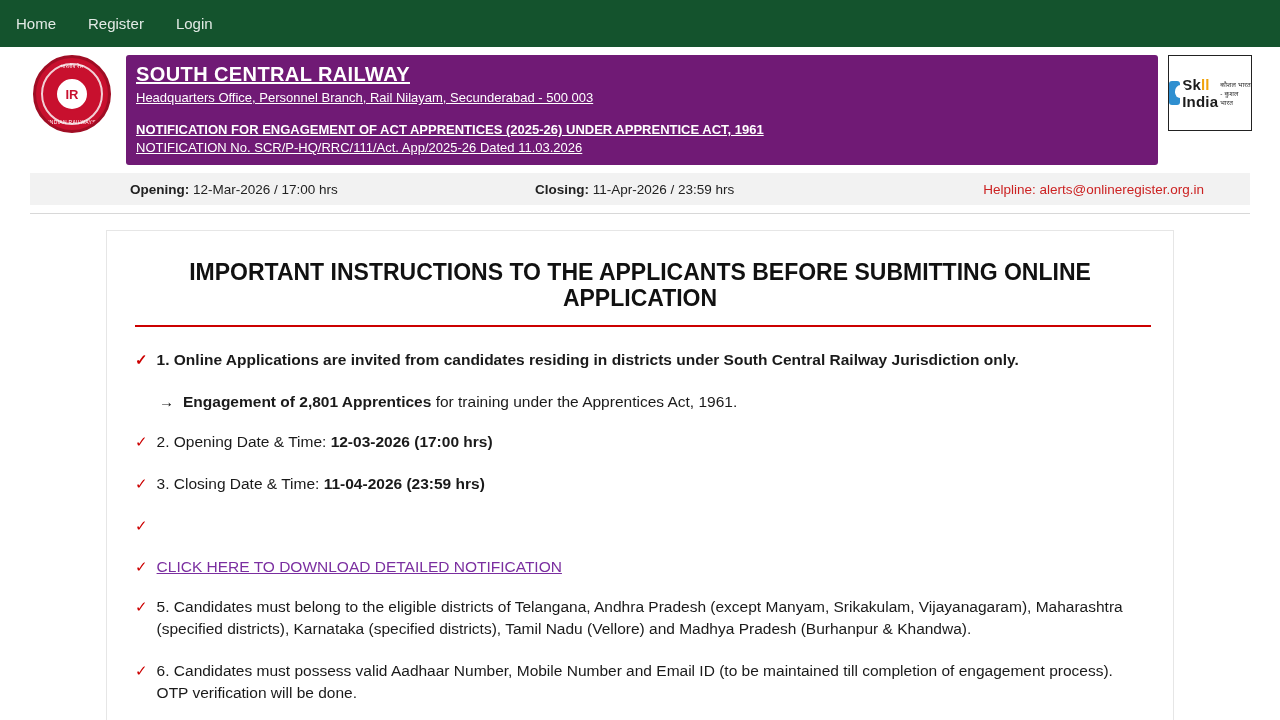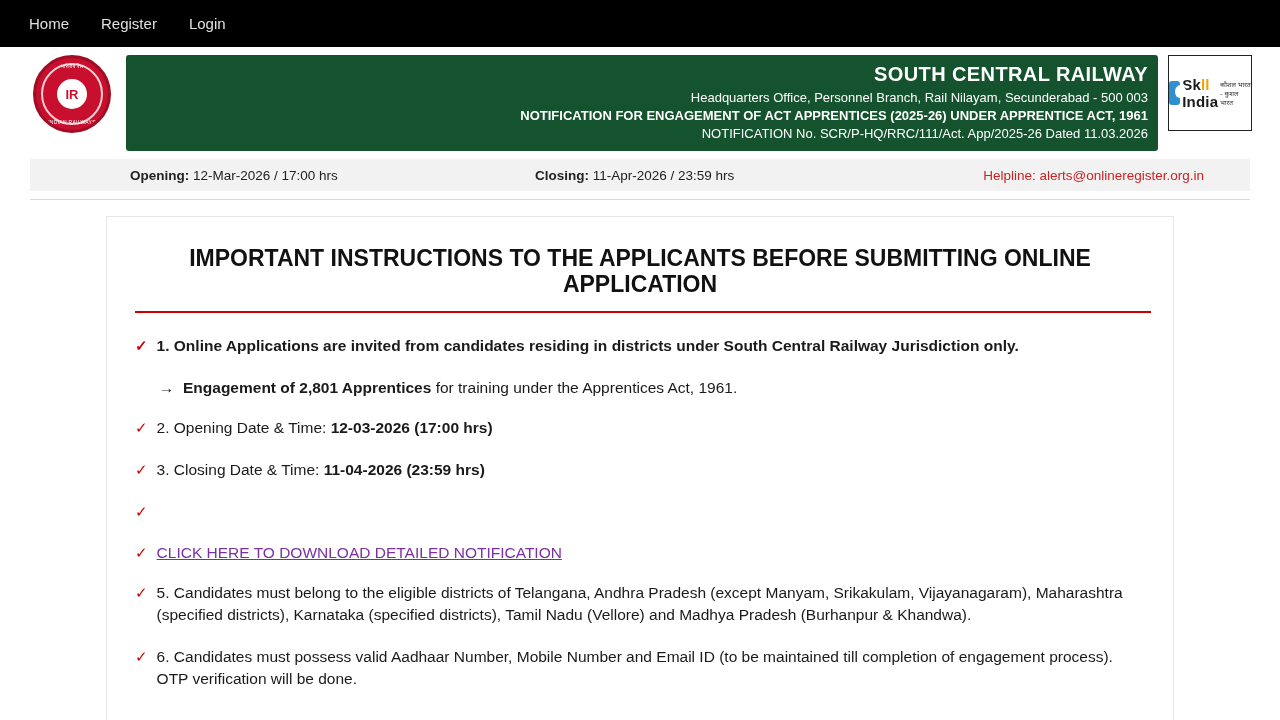--- a/index.html
+++ b/index.html
@@ -8,25 +8,25 @@
     padding: 0;
     width: 1280px;
     height: 720px;
     overflow: hidden;
     background: #ffffff;
     font-family: "Liberation Sans", sans-serif;
   }
 
   
   .topnav {
-    background: #000000;
+    background: #14532d;
     height: 47px;
     display: flex;
     align-items: center;
-    padding: 0 13px;
+    padding: 0 0;
   }
   .topnav a {
     color: rgba(255,255,255,0.88);
     font-size: 15px;
     text-decoration: none;
     padding: 8px 16px;
     display: inline-block;
   }
 
   
@@ -81,33 +81,34 @@
     color: #fff;
     font-size: 5px;
     letter-spacing: .3px;
     white-space: nowrap;
   }
   .ir-logo .txt-top { top: 5px; }
   .ir-logo .txt-bot { bottom: 5px; }
 
   .banner {
     flex: 1 1 auto;
-    background: #14532d;
+    background: #701a75;
     color: #fff;
-    text-align: right;
+    text-align: left;
     padding: 8px 10px 10px 10px;
     border-radius: 3px;
+    text-decoration: underline;
   }
   .banner .line1 {
     font-size: 20px;
     font-weight: bold;
     letter-spacing: .4px;
     margin-bottom: 4px;
   }
-  .banner .line2 { font-size: 13px; margin-bottom: 3px; }
+  .banner .line2 { font-size: 13px; margin-bottom: 17px; }
   .banner .line3 { font-size: 13px; font-weight: bold; margin-bottom: 3px; }
   .banner .line4 { font-size: 13px; }
 
   .skill-box {
     flex: 0 0 auto;
     width: 84px;
     height: 76px;
     border: 1px solid #222;
     background: #fff;
     display: flex;

